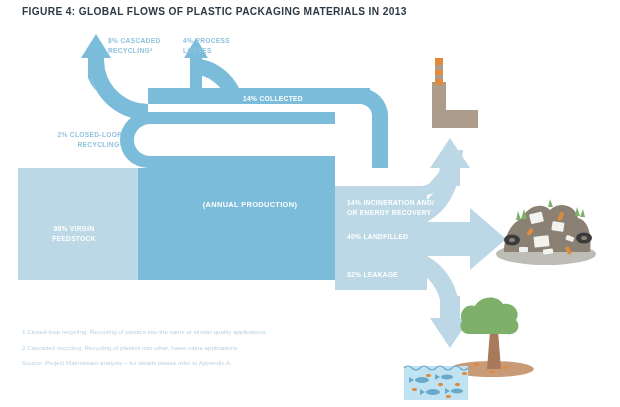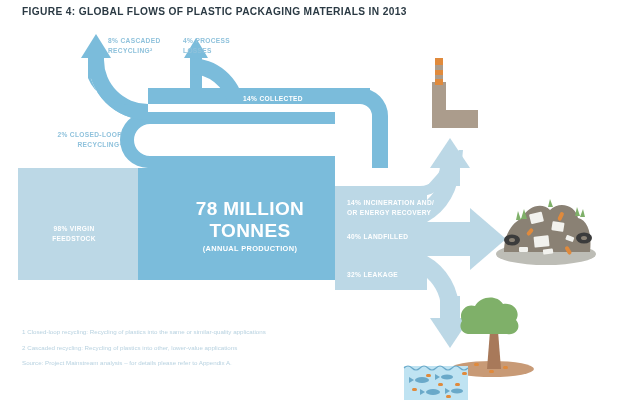--- a/index.html
+++ b/index.html
@@ -274,22 +274,20 @@
 FEEDSTOCK</div>
 
   <div class="lbl lbl-white" id="label-incineration">14% INCINERATION AND/
 OR ENERGY RECOVERY</div>
 
   <div class="lbl lbl-white" id="label-landfilled">40% LANDFILLED</div>
 
   <div class="lbl lbl-white" id="label-leakage">32% LEAKAGE</div>
 
   <div id="center-text">
-    <div id="center-headline">78 MILLION
-TONNES</div>
     <div id="center-sub">(ANNUAL PRODUCTION)</div>
   </div>
 
   <div id="footnotes">
     <p>1 Closed-loop recycling: Recycling of plastics into the same or similar-quality applications</p>
     <p>2 Cascaded recycling: Recycling of plastics into other, lower-value applications</p>
     <p>Source: Project Mainstream analysis – for details please refer to Appendix A.</p>
   </div>
 
 </div>

